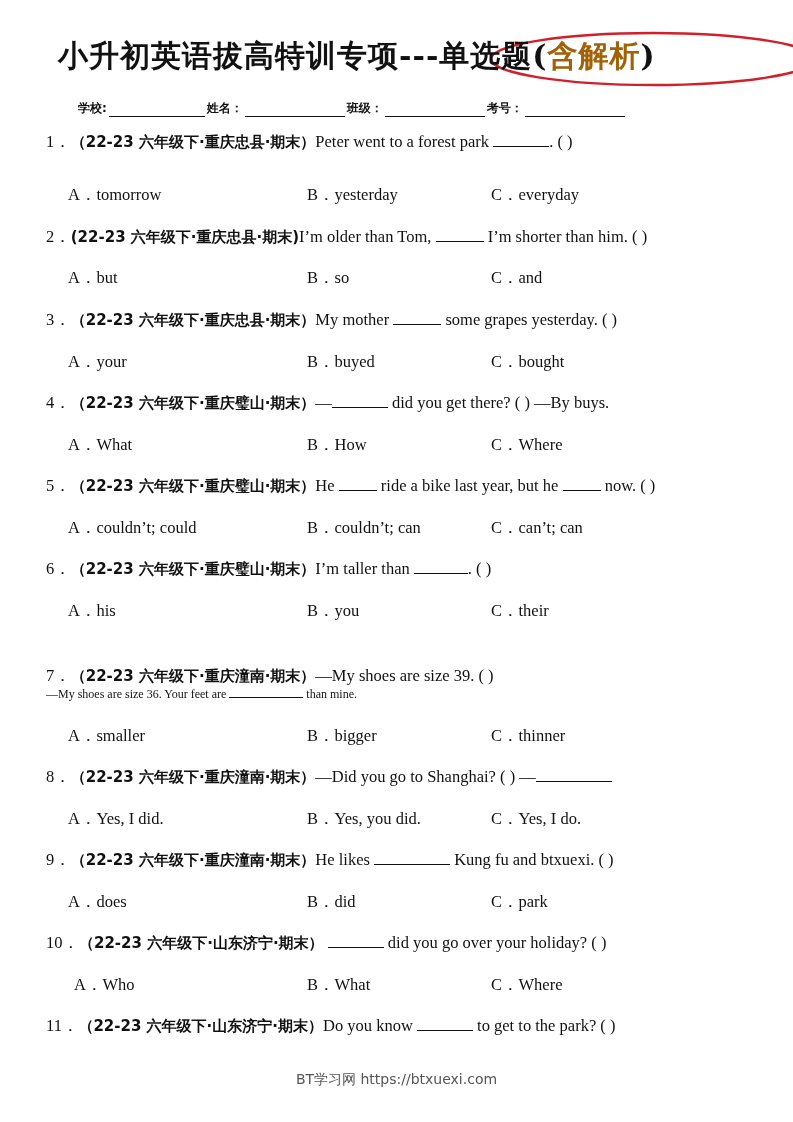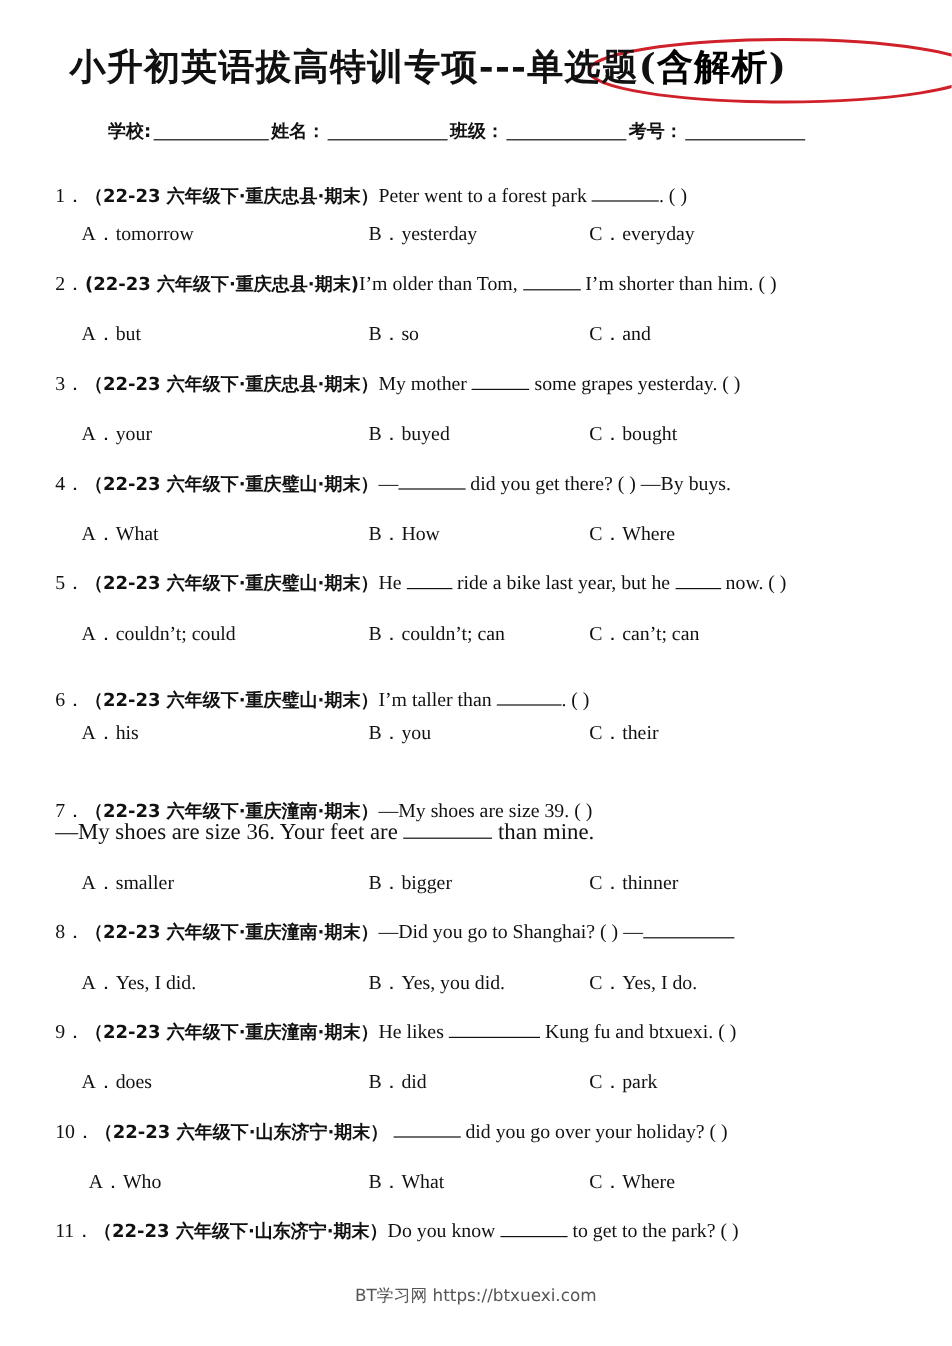--- a/index.html
+++ b/index.html
@@ -1,32 +1,32 @@
 <!DOCTYPE html>
 <html><head>
 <meta charset="utf-8">
 <style>
   html, body { margin: 0; padding: 0; background: #ffffff; }
   body { width: 793px; height: 1122px; position: relative; overflow: hidden;
          font-family: "Liberation Serif", "DejaVu Serif", serif; color: #111; }
   .title-wrap { position: absolute; left: 58px; top: 34px; width: 720px; height: 56px; }
   .title { position: absolute; left: 0; top: 2px; font-family: "DejaVu Serif", serif;
            font-weight: bold; font-size: 30px; letter-spacing: 1px; white-space: nowrap; color: #111; }
-  .title .red { color: #000000; margin-top: 36px; }
+  .title .red { color: #a16207; margin-top: 36px; }
   .oval { position: absolute; left: 430px; top: -4px; width: 330px; height: 58px; }
-  .info-row { position: absolute; left: 90px; top: 100px; font-family: "DejaVu Sans", sans-serif;
-              font-weight: bold; font-size: 15px; white-space: nowrap; display: flex; }
+  .info-row { position: absolute; left: 78px; top: 100px; font-family: "DejaVu Sans", sans-serif;
+              font-weight: bold; font-size: 12px; white-space: nowrap; display: flex; }
   .info-row .blank { display: inline-block; border-bottom: 1.5px solid #111; height: 16px; margin: 0 2px; }
   .q { position: absolute; left: 46px; font-size: 16.5px; white-space: nowrap; }
   .q .src { font-family: "DejaVu Sans", sans-serif; font-weight: bold; font-size: 15px; }
   .ul { display: inline-block; border-bottom: 1.2px solid #111; height: 14px; vertical-align: baseline; }
   .opts { position: absolute; left: 68px; font-size: 16.5px; white-space: nowrap; width: 700px; }
   .opt { position: absolute; top: 0; text-align: right; }
   .opt.a { left: 0; } .opt.b { left: 201px; margin-left: 38px; } .opt.c { left: 423px; font-family: Liberation Serif, serif; }
-  .cont { position: absolute; left: 46px; font-size: 19px; white-space: nowrap; }
+  .cont { position: absolute; left: 46px; font-size: 12px; white-space: nowrap; }
   .footer { position: absolute; left: 0; width: 793px; top: 1071px; text-align: center;
             font-family: "DejaVu Sans", sans-serif; font-size: 14px; color: #555; }
 </style>
 </head>
 <body>
 
 <div>
 
   <div class="title-wrap">
     <svg class="oval" viewBox="0 0 330 58" preserveAspectRatio="none">
@@ -41,21 +41,21 @@
     <span>学校:</span>
     <span class="blank" style="width:96px"></span>
     <span>姓名：</span>
     <span class="blank" style="width:100px"></span>
     <span>班级：</span>
     <span class="blank" style="width:100px"></span>
     <span>考号：</span>
     <span class="blank" style="width:100px"></span>
   </div>
 
-  <div class="q" style="top:152px">
+  <div class="q" style="top:131px">
     <span>1．</span><span class="src">（22-23 六年级下·重庆忠县·期末）</span><span>Peter went to a forest park </span><span class="ul" style="width:56px"></span><span>. (      )</span>
   </div>
   <div class="opts" style="top:184px">
     <span class="opt a">A．tomorrow</span>
     <span class="opt b">B．yesterday</span>
     <span class="opt c">C．everyday</span>
   </div>
 
   <div class="q" style="top:226px">
     <span>2．</span><span class="src">(22-23 六年级下·重庆忠县·期末)</span><span>I’m older than Tom, </span><span class="ul" style="width:48px"></span><span> I’m shorter than him. (      )</span>
@@ -86,21 +86,21 @@
 
   <div class="q" style="top:475px">
     <span>5．</span><span class="src">（22-23 六年级下·重庆璧山·期末）</span><span>He </span><span class="ul" style="width:38px"></span><span> ride a bike last year, but he </span><span class="ul" style="width:38px"></span><span> now. (      )</span>
   </div>
   <div class="opts" style="top:517px">
     <span class="opt a">A．couldn’t; could</span>
     <span class="opt b">B．couldn’t; can</span>
     <span class="opt c">C．can’t; can</span>
   </div>
 
-  <div class="q" style="top:572px">
+  <div class="q" style="top:558px">
     <span>6．</span><span class="src">（22-23 六年级下·重庆璧山·期末）</span><span>I’m taller than </span><span class="ul" style="width:54px"></span><span>. (      )</span>
   </div>
   <div class="opts" style="top:600px">
     <span class="opt a">A．his</span>
     <span class="opt b">B．you</span>
     <span class="opt c">C．their</span>
   </div>
 
   <div class="q" style="top:665px">
     <span>7．</span><span class="src">（22-23 六年级下·重庆潼南·期末）</span><span>—My shoes are size 39. (      )</span>

